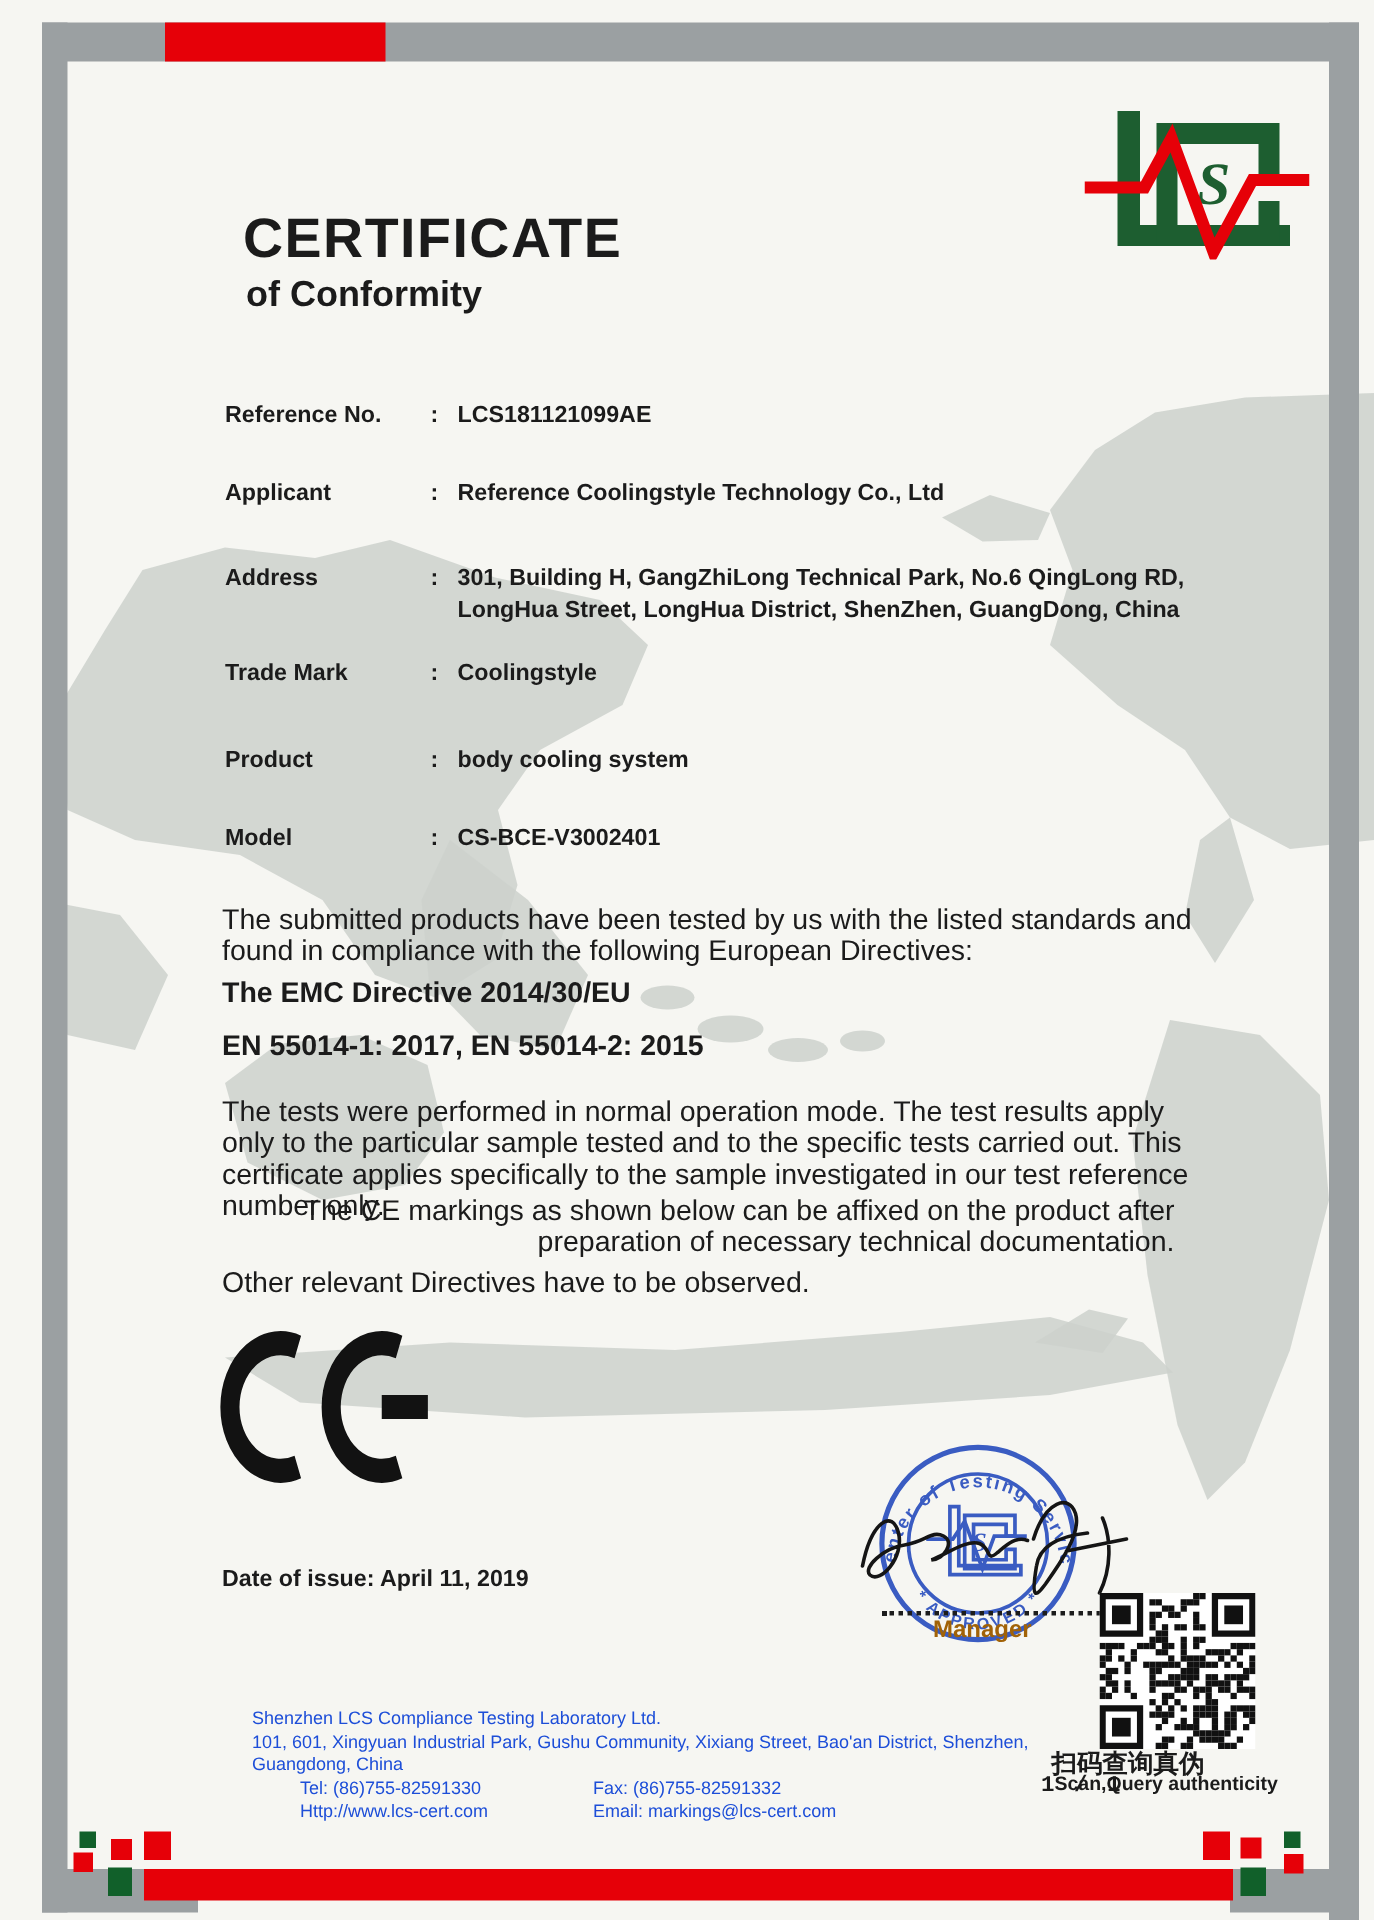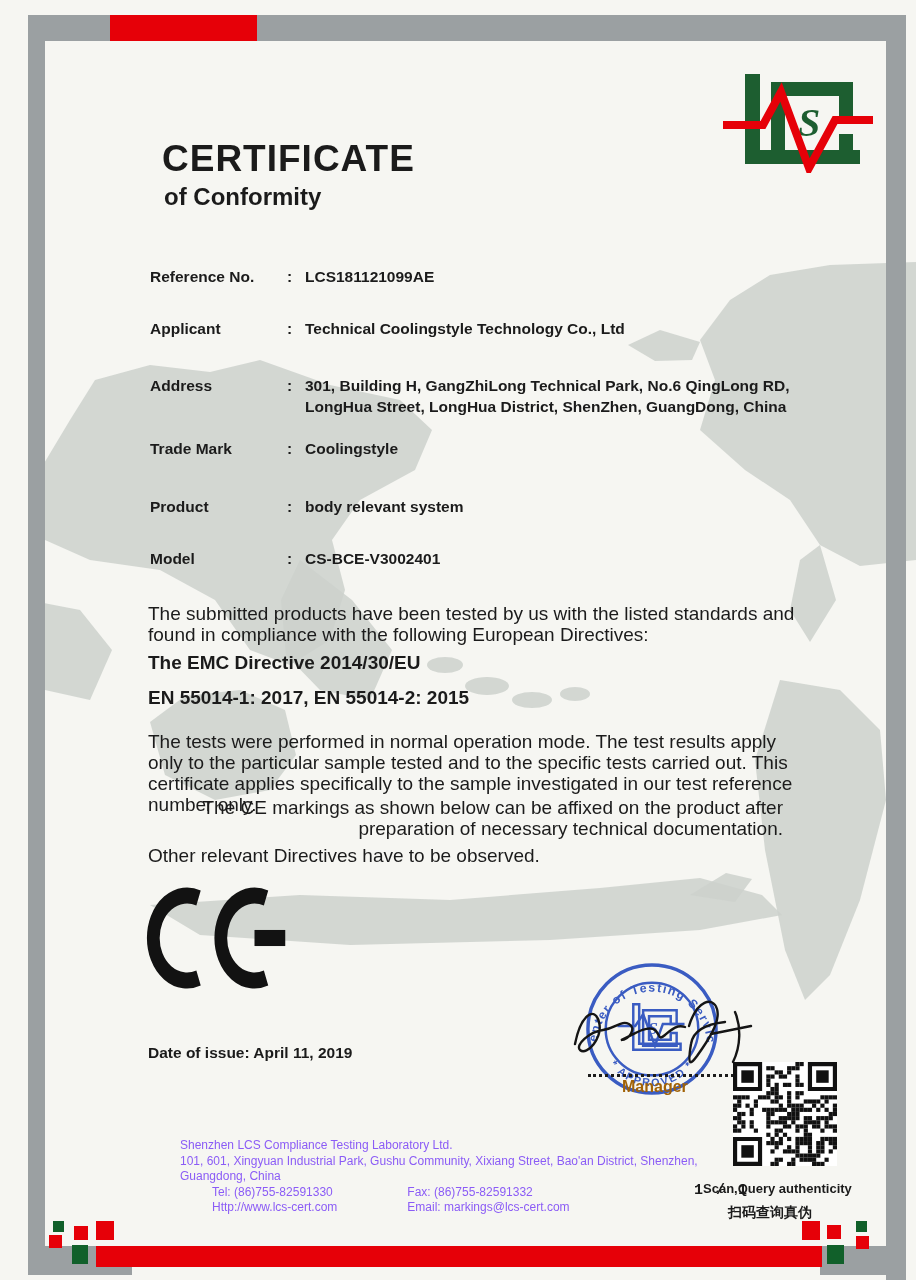--- a/index.html
+++ b/index.html
@@ -42,24 +42,24 @@
   .p-tests{top:731px;}
   .p-ce{top:797px;width:635px;text-align:right;}
   .p-other{top:845px;}
   .ce-mark{left:145px;top:886px;}
   .issue-date{left:148px;top:1044px;font-size:15.5px;font-weight:bold;}
   .stamp{left:583px;top:960px;}
   .signature{left:565px;top:982px;}
   .sig-line{left:588px;top:1052px;width:158px;height:22px;border-bottom:3px dotted #1c1c1c;}
   .manager{left:622px;top:1078px;font-size:16px;font-weight:bold;color:#a16207;}
   .qr{left:733px;top:1062px;}
-  .qr-cap-cn{left:695px;top:1164px;width:150px;text-align:center;font-size:14px;font-weight:bold;font-family:"DejaVu Sans",sans-serif;margin-top:40px;}
+  .qr-cap-cn{left:677px;top:1164px;width:150px;text-align:center;font-size:17px;font-weight:bold;font-family:"DejaVu Sans",sans-serif;}
   .qr-cap-en{left:703px;top:1181px;width:170px;font-size:13px;font-weight:bold;}
   .page-num{left:694px;top:1182px;font-size:15px;font-weight:bold;letter-spacing:2px;font-family:"Liberation Mono","DejaVu Sans Mono",monospace;}
-  .footer{left:180px;top:1138px;font-size:12px;line-height:15.5px;color:#8b5cf6;}
+  .footer{left:168px;top:1138px;font-size:12px;line-height:15.5px;color:#1d4ed8;}
   .footer .cols span:first-child{display:inline-block;width:192px;margin-left:32px;}
 </style>
 </head>
 <body>
 
 <div class="page">
 
   <svg class="map" width="916" height="1280" viewBox="0 0 916 1280">
     <g fill="#cdd1cc" fill-opacity="0.85" stroke="none">
       <path d="M40,470 L70,420 L95,380 L150,365 L210,372 L260,360 L330,385 L400,400 L432,430 L415,470 L360,500 L332,540 L345,590 L330,640 L290,665 L250,650 L215,600 L160,570 L90,560 L45,540 Z"></path>
@@ -111,36 +111,36 @@
     <div class="abs title2">of Conformity</div>
 
     <div class="abs field-row row-ref">
       <span class="lbl">Reference No.</span>
       <span class="sep">:</span>
       <span class="val">LCS181121099AE</span>
     </div>
     <div class="abs field-row row-app">
       <span class="lbl">Applicant</span>
       <span class="sep">:</span>
-      <span class="val">Technical Coolingstyle Technology Co., Ltd</span>
+      <span class="val">Reference Coolingstyle Technology Co., Ltd</span>
     </div>
     <div class="abs field-row row-addr">
       <span class="lbl">Address</span>
       <span class="sep">:</span>
       <span class="val">301, Building H, GangZhiLong Technical Park, No.6 QingLong RD, LongHua Street, LongHua District, ShenZhen, GuangDong, China</span>
     </div>
     <div class="abs field-row row-tm">
       <span class="lbl">Trade Mark</span>
       <span class="sep">:</span>
       <span class="val">Coolingstyle</span>
     </div>
     <div class="abs field-row row-prod">
       <span class="lbl">Product</span>
       <span class="sep">:</span>
-      <span class="val">body relevant system</span>
+      <span class="val">body cooling system</span>
     </div>
     <div class="abs field-row row-model">
       <span class="lbl">Model</span>
       <span class="sep">:</span>
       <span class="val">CS-BCE-V3002401</span>
     </div>
 
     <div class="abs para p-intro">The submitted products have been tested by us with the listed standards and found in compliance with the following European Directives:</div>
     <div class="abs para p-directive">The EMC Directive 2014/30/EU</div>
     <div class="abs para p-standards">EN 55014-1: 2017, EN 55014-2: 2015</div>

